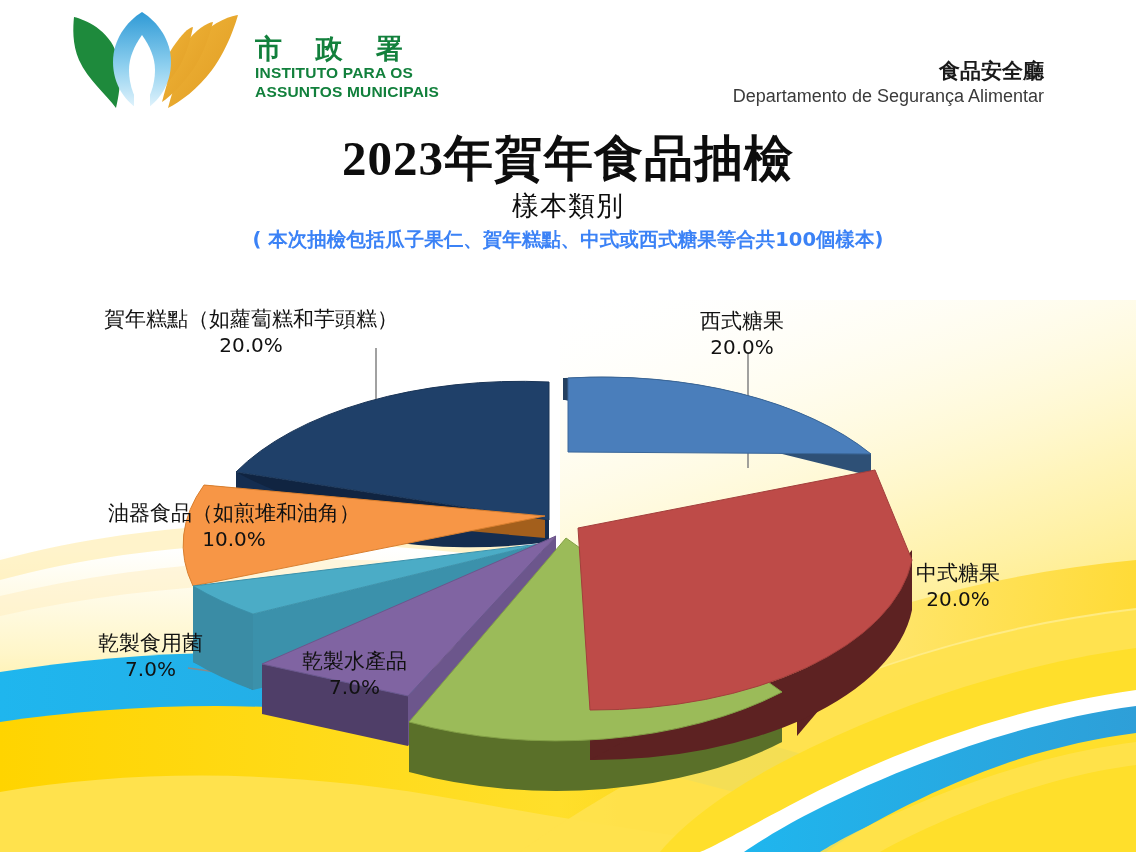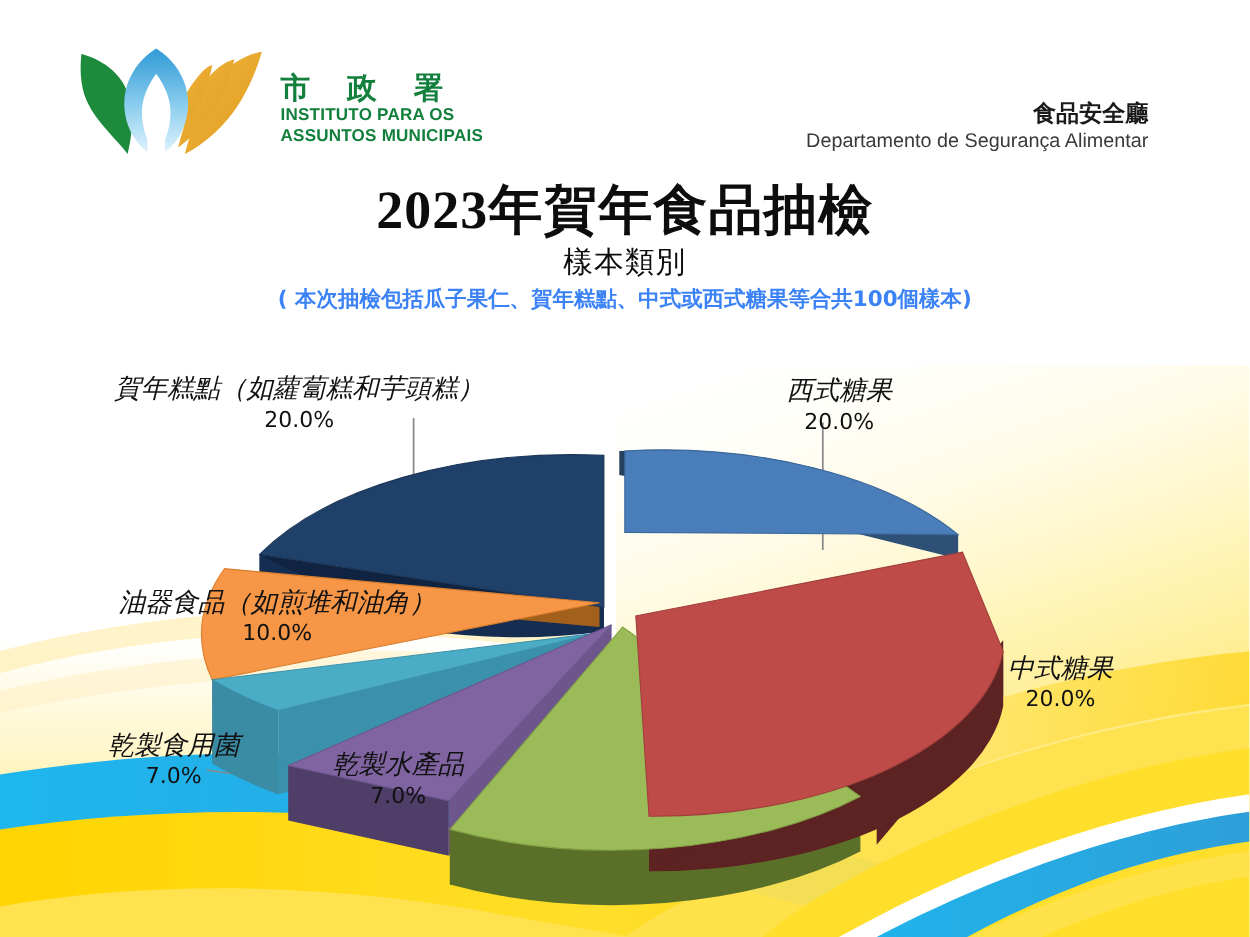--- a/index.html
+++ b/index.html
@@ -1,21 +1,21 @@
 <!DOCTYPE html>
 <html><head>
 <meta charset="utf-8">
 <style>
   html,body{margin:0;padding:0;}
   body{
     width:1136px;height:852px;overflow:hidden;
     font-family:"Liberation Sans","DejaVu Sans",sans-serif;
     position:relative;background:#ffffff;
   }
-  #stage{position:absolute;inset:0;width:1136px;height:720px;margin-top:32px;}
+  #stage{position:absolute;inset:0;width:1136px;height:720px;}
   .bg{position:absolute;inset:0;z-index:0;}
   .content{position:absolute;inset:0;z-index:2;}
 
   
   .logo-wrap{position:absolute;left:70px;top:6px;width:420px;height:108px;display:flex;align-items:center;gap:10px;}
   .logo-mark{width:175px;height:104px;flex:0 0 auto;}
   .logo-text{padding-top:14px;}
   .logo-cn{font-size:27px;font-weight:bold;color:#12803c;letter-spacing:12px;line-height:1.15;
            font-family:"DejaVu Sans","Liberation Sans",sans-serif;}
   .logo-pt{font-size:15.5px;font-weight:bold;color:#12803c;line-height:1.18;letter-spacing:.2px;}
@@ -32,29 +32,29 @@
          font-size:27px;font-weight:normal;color:#0d0d0d;letter-spacing:1px;
          font-family:"DejaVu Sans","Liberation Sans",sans-serif;}
   .note{position:absolute;left:0;right:0;top:226px;text-align:center;
          font-size:19.5px;font-weight:bold;color:#3b82f6;
          font-family:"DejaVu Sans","Liberation Sans",sans-serif;}
 
   
   .plabel{position:absolute;color:#111;font-weight:normal;
           font-family:"DejaVu Sans","Liberation Sans",sans-serif;
           text-align:center;line-height:1.28;white-space:nowrap;}
-  .plabel .nm{font-size:24px;display:block;font-style:italic;}
+  .plabel .nm{font-size:21px;display:block;}
   .plabel .pc{font-size:20px;display:block;}
 
   .lbl-cake{left:104px;top:306px;}
   .lbl-fried{left:108px;top:500px;}
   .lbl-fungi{left:98px;top:630px;}
   .lbl-seafood{left:302px;top:648px;}
   .lbl-seeds{left:508px;top:662px;}
-  .lbl-west{left:715px;top:308px;}
+  .lbl-west{left:700px;top:308px;}
   .lbl-chinese{left:916px;top:560px;}
 </style>
 </head>
 <body>
 
 <div id="stage">
 
   <svg class="bg" viewBox="0 0 1136 852" width="1136" height="852" preserveAspectRatio="none">
     <defs>
       <linearGradient id="bgFade" x1="0" y1="0" x2="0" y2="1">

